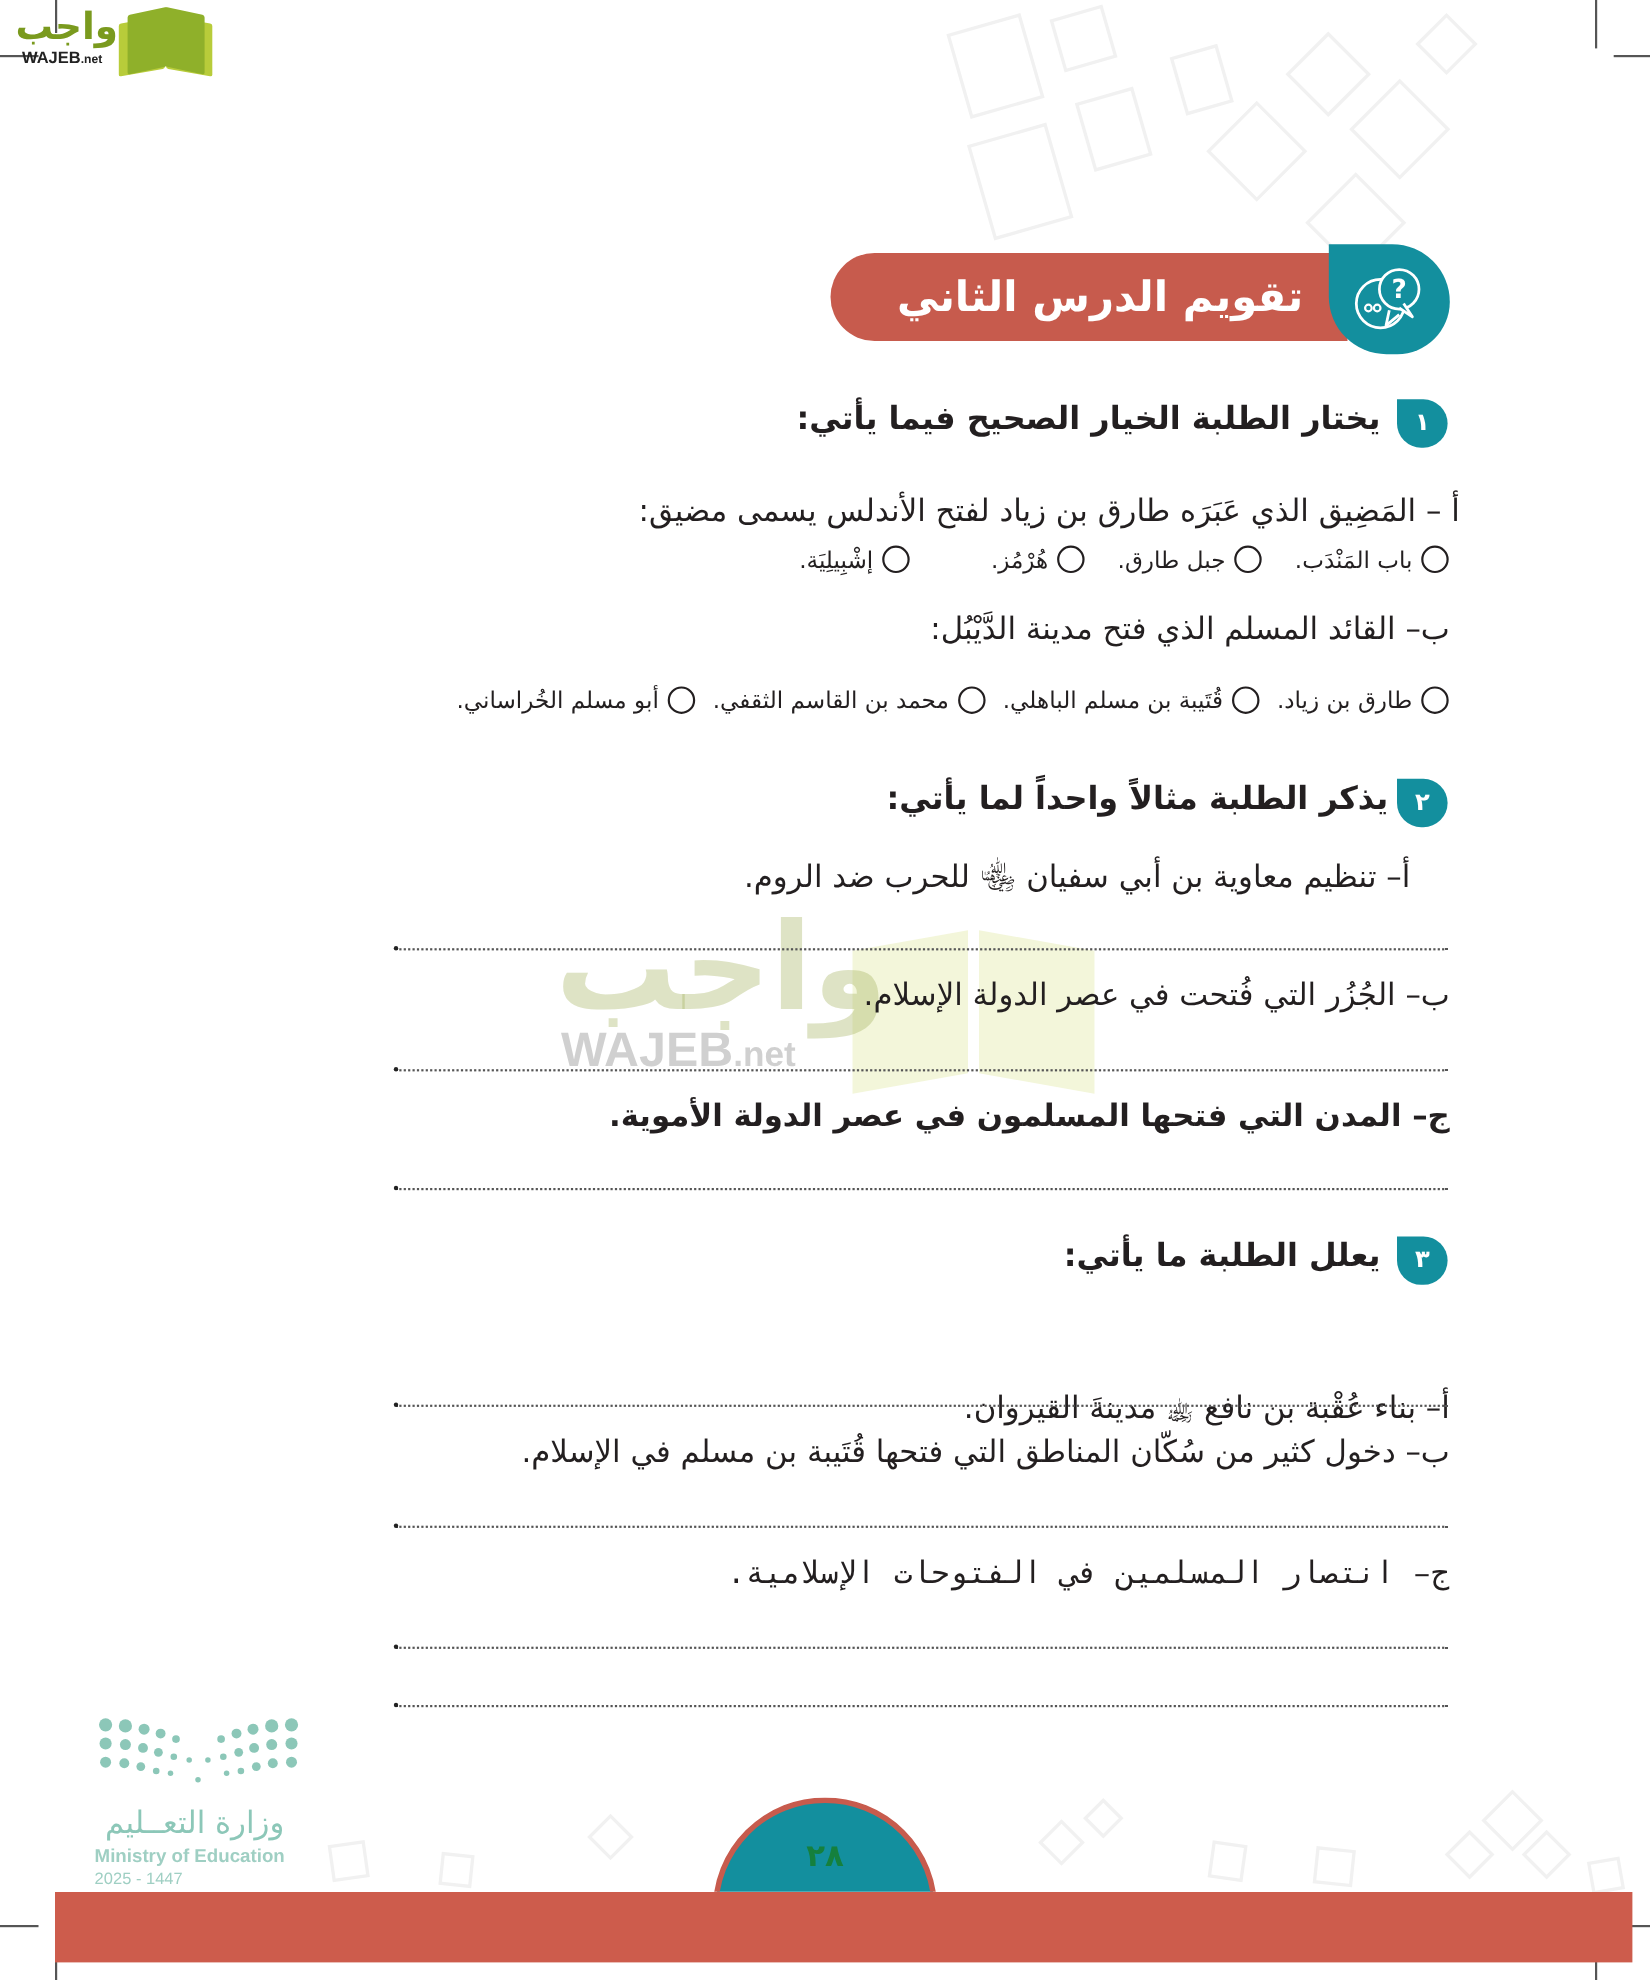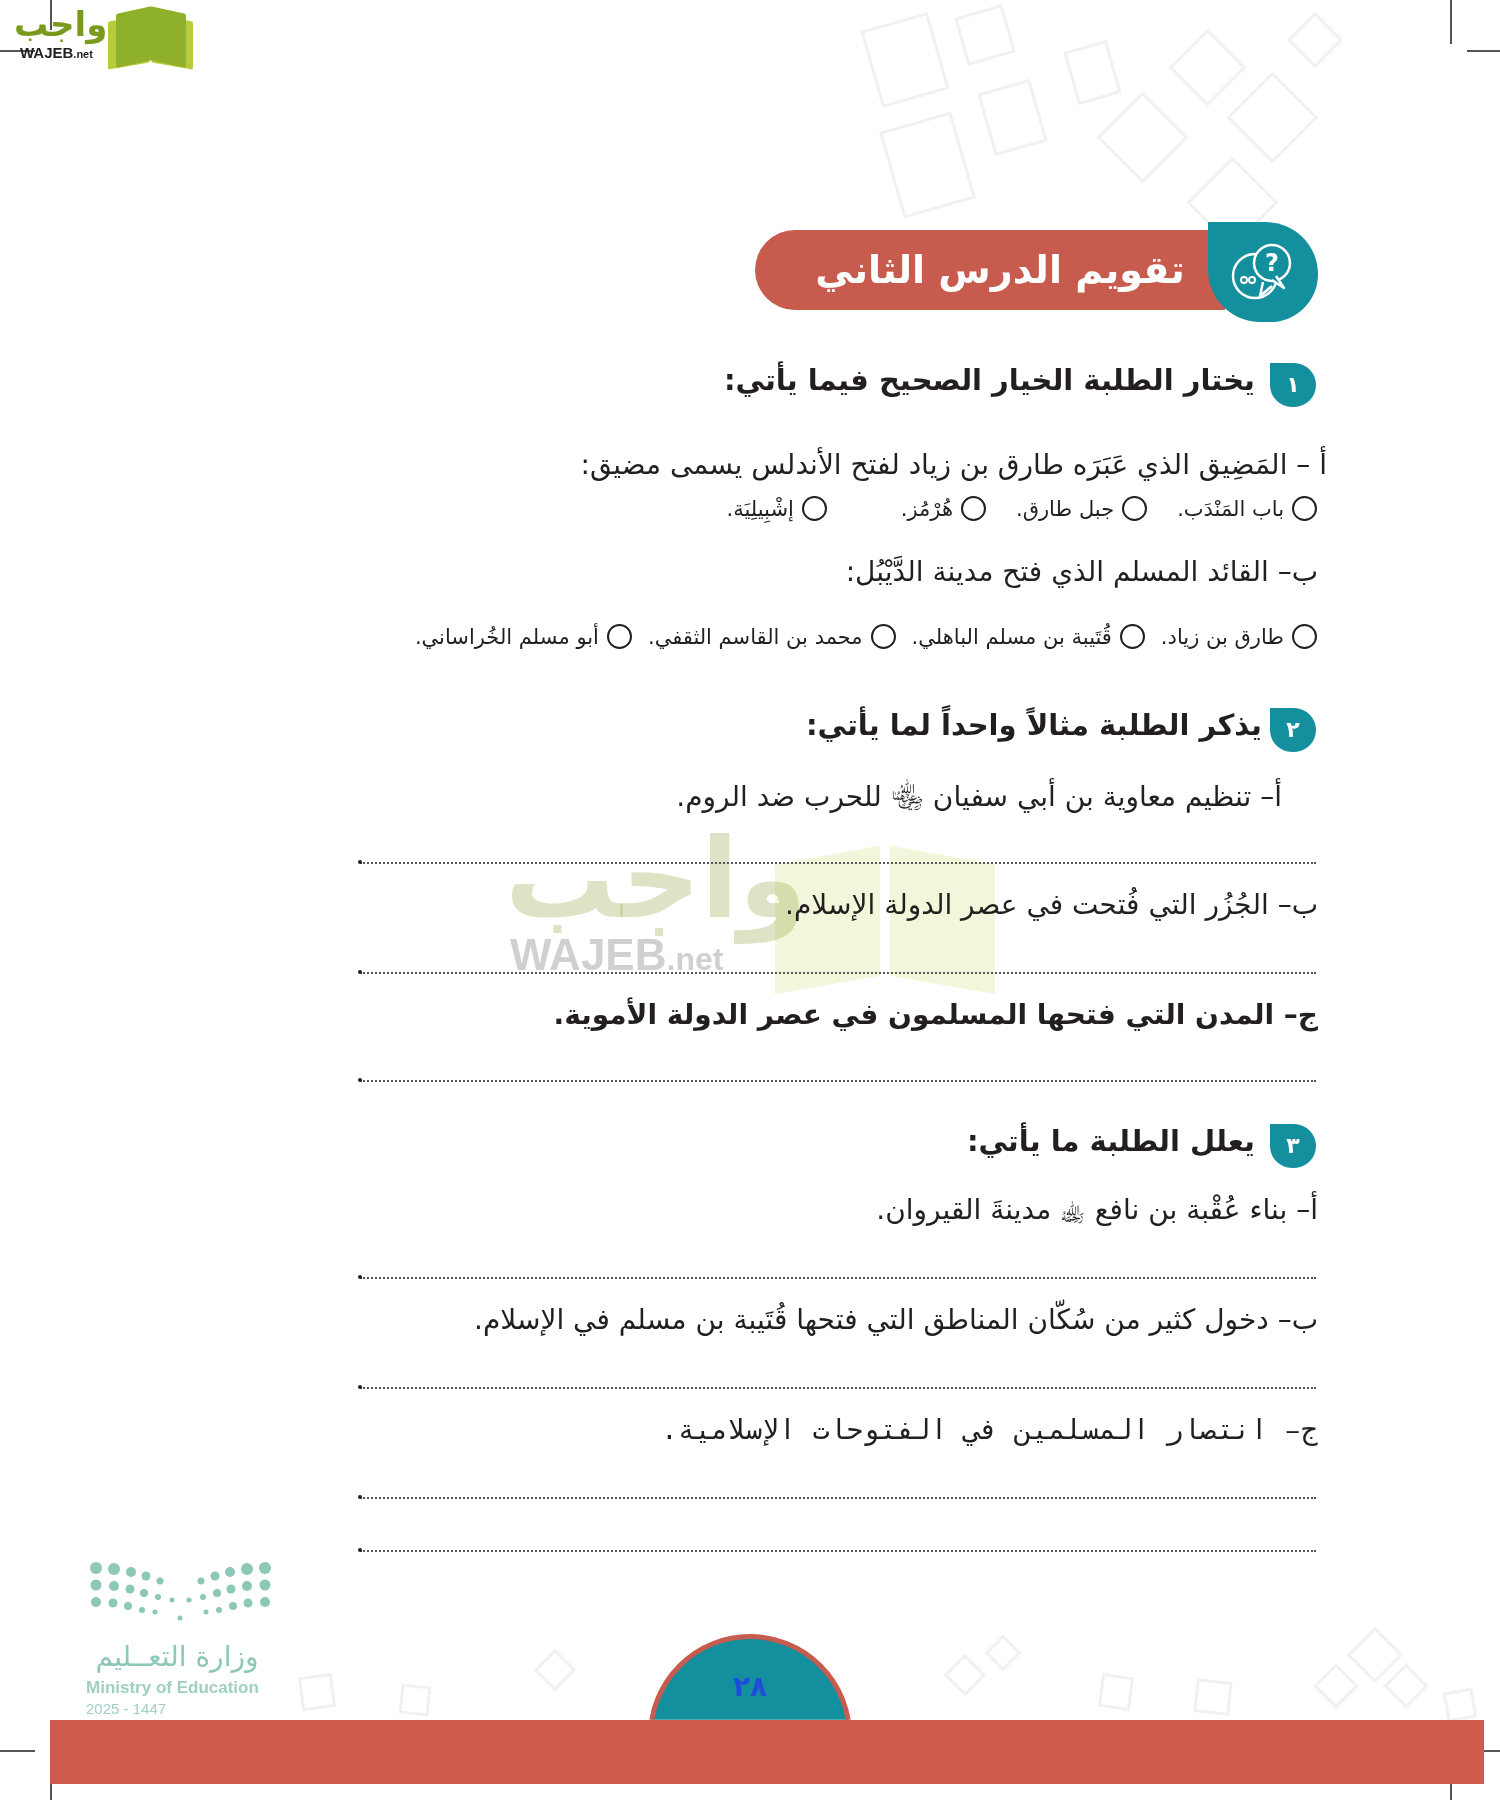--- a/index.html
+++ b/index.html
@@ -45,21 +45,21 @@
   
   .moe { position: absolute; left: 82px; top: 1560px; width: 200px; height: 160px; }
   .moe-dots { position: absolute; left: 6px; top: 0; width: 185px; height: 70px; }
   .moe-ar { position: absolute; left: 0; top: 80px; width: 190px; text-align: center; font-size: 28px; color: #8cc7b8; direction: rtl; }
   .moe-en { position: absolute; left: 4px; top: 118px; font-size: 17px; color: #9fcfc3; direction: ltr; font-family: "Liberation Sans", sans-serif; font-weight: bold; }
   .moe-year { position: absolute; left: 4px; top: 140px; font-size: 15px; color: #9fcfc3; direction: ltr; font-family: "Liberation Sans", sans-serif; }
 
   
   .footer-bar { position: absolute; left: 50px; top: 1720px; width: 1434px; height: 64px; background: #cd5c4c; }
   .page-semi { position: absolute; left: 648px; top: 1634px; width: 204px; height: 204px; border-radius: 50%; background: #138f9e; border: 5px solid #c75b4d; clip-path: inset(0 0 58% 0); }
-  .page-num { position: absolute; left: 700px; top: 1670px; width: 100px; text-align: center; color: #1d4ed8; font-size: 28px; font-weight: bold; }
+  .page-num { position: absolute; left: 700px; top: 1670px; width: 100px; text-align: center; color: #15803d; font-size: 28px; font-weight: bold; }
 </style>
 </head>
 <body>
 
 <div class="deco" style="left:870px;top:20px;width:70px;height:80px;transform:rotate(-16deg);"></div>
 <div class="deco" style="left:960px;top:10px;width:50px;height:50px;transform:rotate(-16deg);"></div>
 <div class="deco" style="left:890px;top:120px;width:75px;height:90px;transform:rotate(-16deg);"></div>
 <div class="deco" style="left:985px;top:85px;width:55px;height:65px;transform:rotate(-16deg);"></div>
 <div class="deco" style="left:1070px;top:45px;width:45px;height:55px;transform:rotate(-16deg);"></div>
 <div class="deco" style="left:1110px;top:105px;width:65px;height:65px;transform:rotate(45deg);"></div>
@@ -171,21 +171,21 @@
 
 <div class="qline" style="right:182px;top:888px;">ب– الجُزُر التي فُتحت في عصر الدولة الإسلام.</div>
 <div class="dots" style="top:972px;"></div>
 
 <div class="qline" style="right:182px;top:998px;font-weight:bold;">ج– المدن التي فتحها المسلمون في عصر الدولة الأموية.</div>
 <div class="dots" style="top:1080px;"></div>
 
 <div class="qnum" style="left:1270px;top:1124px;">٣</div>
 <div class="qhead" style="right:245px;top:1124px;">يعلل الطلبة ما يأتي:</div>
 
-<div class="qline" style="right:182px;top:1193px;">أ– بناء عُقْبة بن نافع ﵀ مدينةَ القيروان.</div>
+<div class="qline" style="right:182px;top:1263px;">أ– بناء عُقْبة بن نافع ﵀ مدينةَ القيروان.</div>
 <div class="dots" style="top:1277px;"></div>
 
 <div class="qline" style="right:182px;top:1303px;">ب– دخول كثير من سُكّان المناطق التي فتحها قُتَيبة بن مسلم في الإسلام.</div>
 <div class="dots" style="top:1387px;"></div>
 
 <div class="qline" style="right:182px;top:1413px;font-family:Liberation Mono, monospace;">ج– انتصار المسلمين في الفتوحات الإسلامية.</div>
 <div class="dots" style="top:1497px;"></div>
 <div class="dots" style="top:1550px;"></div>
 
 <div class="moe">

